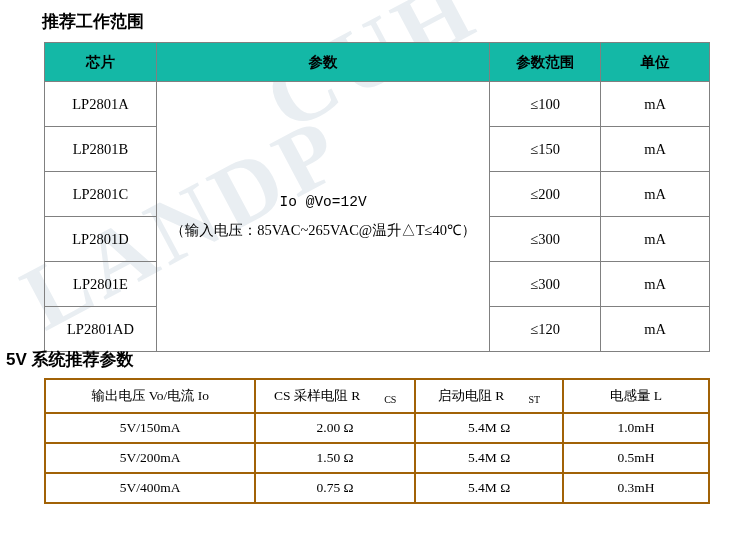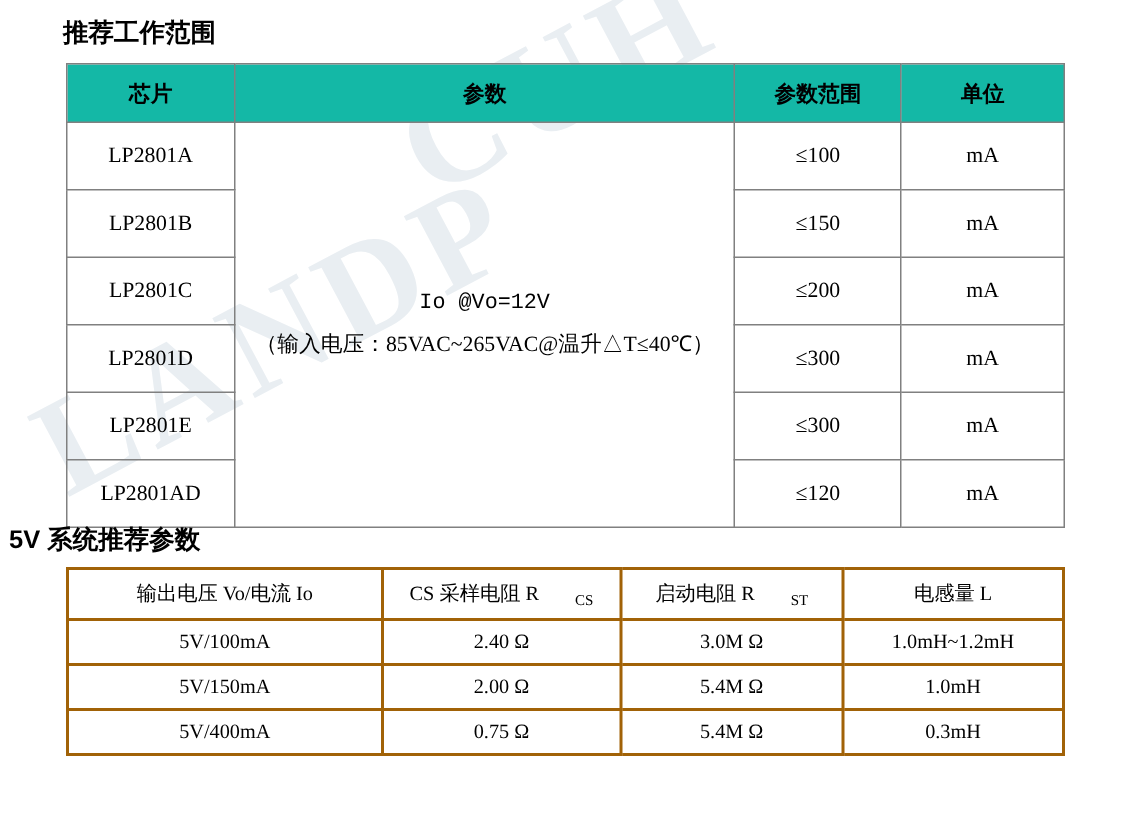--- a/index.html
+++ b/index.html
@@ -217,32 +217,32 @@
         <th id="t2-c3">
           <span>启动电阻 R</span><sub>ST</sub>
         </th>
         <th id="t2-c4">
           <span>电感量 L</span>
         </th>
       </tr>
     </thead>
     <tbody>
       <tr>
-        <td>5V/100mA</td>
-        <td>2.40 Ω</td>
-        <td>3.0M Ω</td>
-        <td>1.0mH~1.2mH</td>
-      </tr>
-      <tr>
         <td>5V/150mA</td>
         <td>2.00 Ω</td>
         <td>5.4M Ω</td>
         <td>1.0mH</td>
       </tr>
       <tr>
+        <td>5V/200mA</td>
+        <td>1.50 Ω</td>
+        <td>5.4M Ω</td>
+        <td>0.5mH</td>
+      </tr>
+      <tr>
         <td>5V/400mA</td>
         <td>0.75 Ω</td>
         <td>5.4M Ω</td>
         <td>0.3mH</td>
       </tr>
     </tbody>
   </table>
 
 </div>
 

